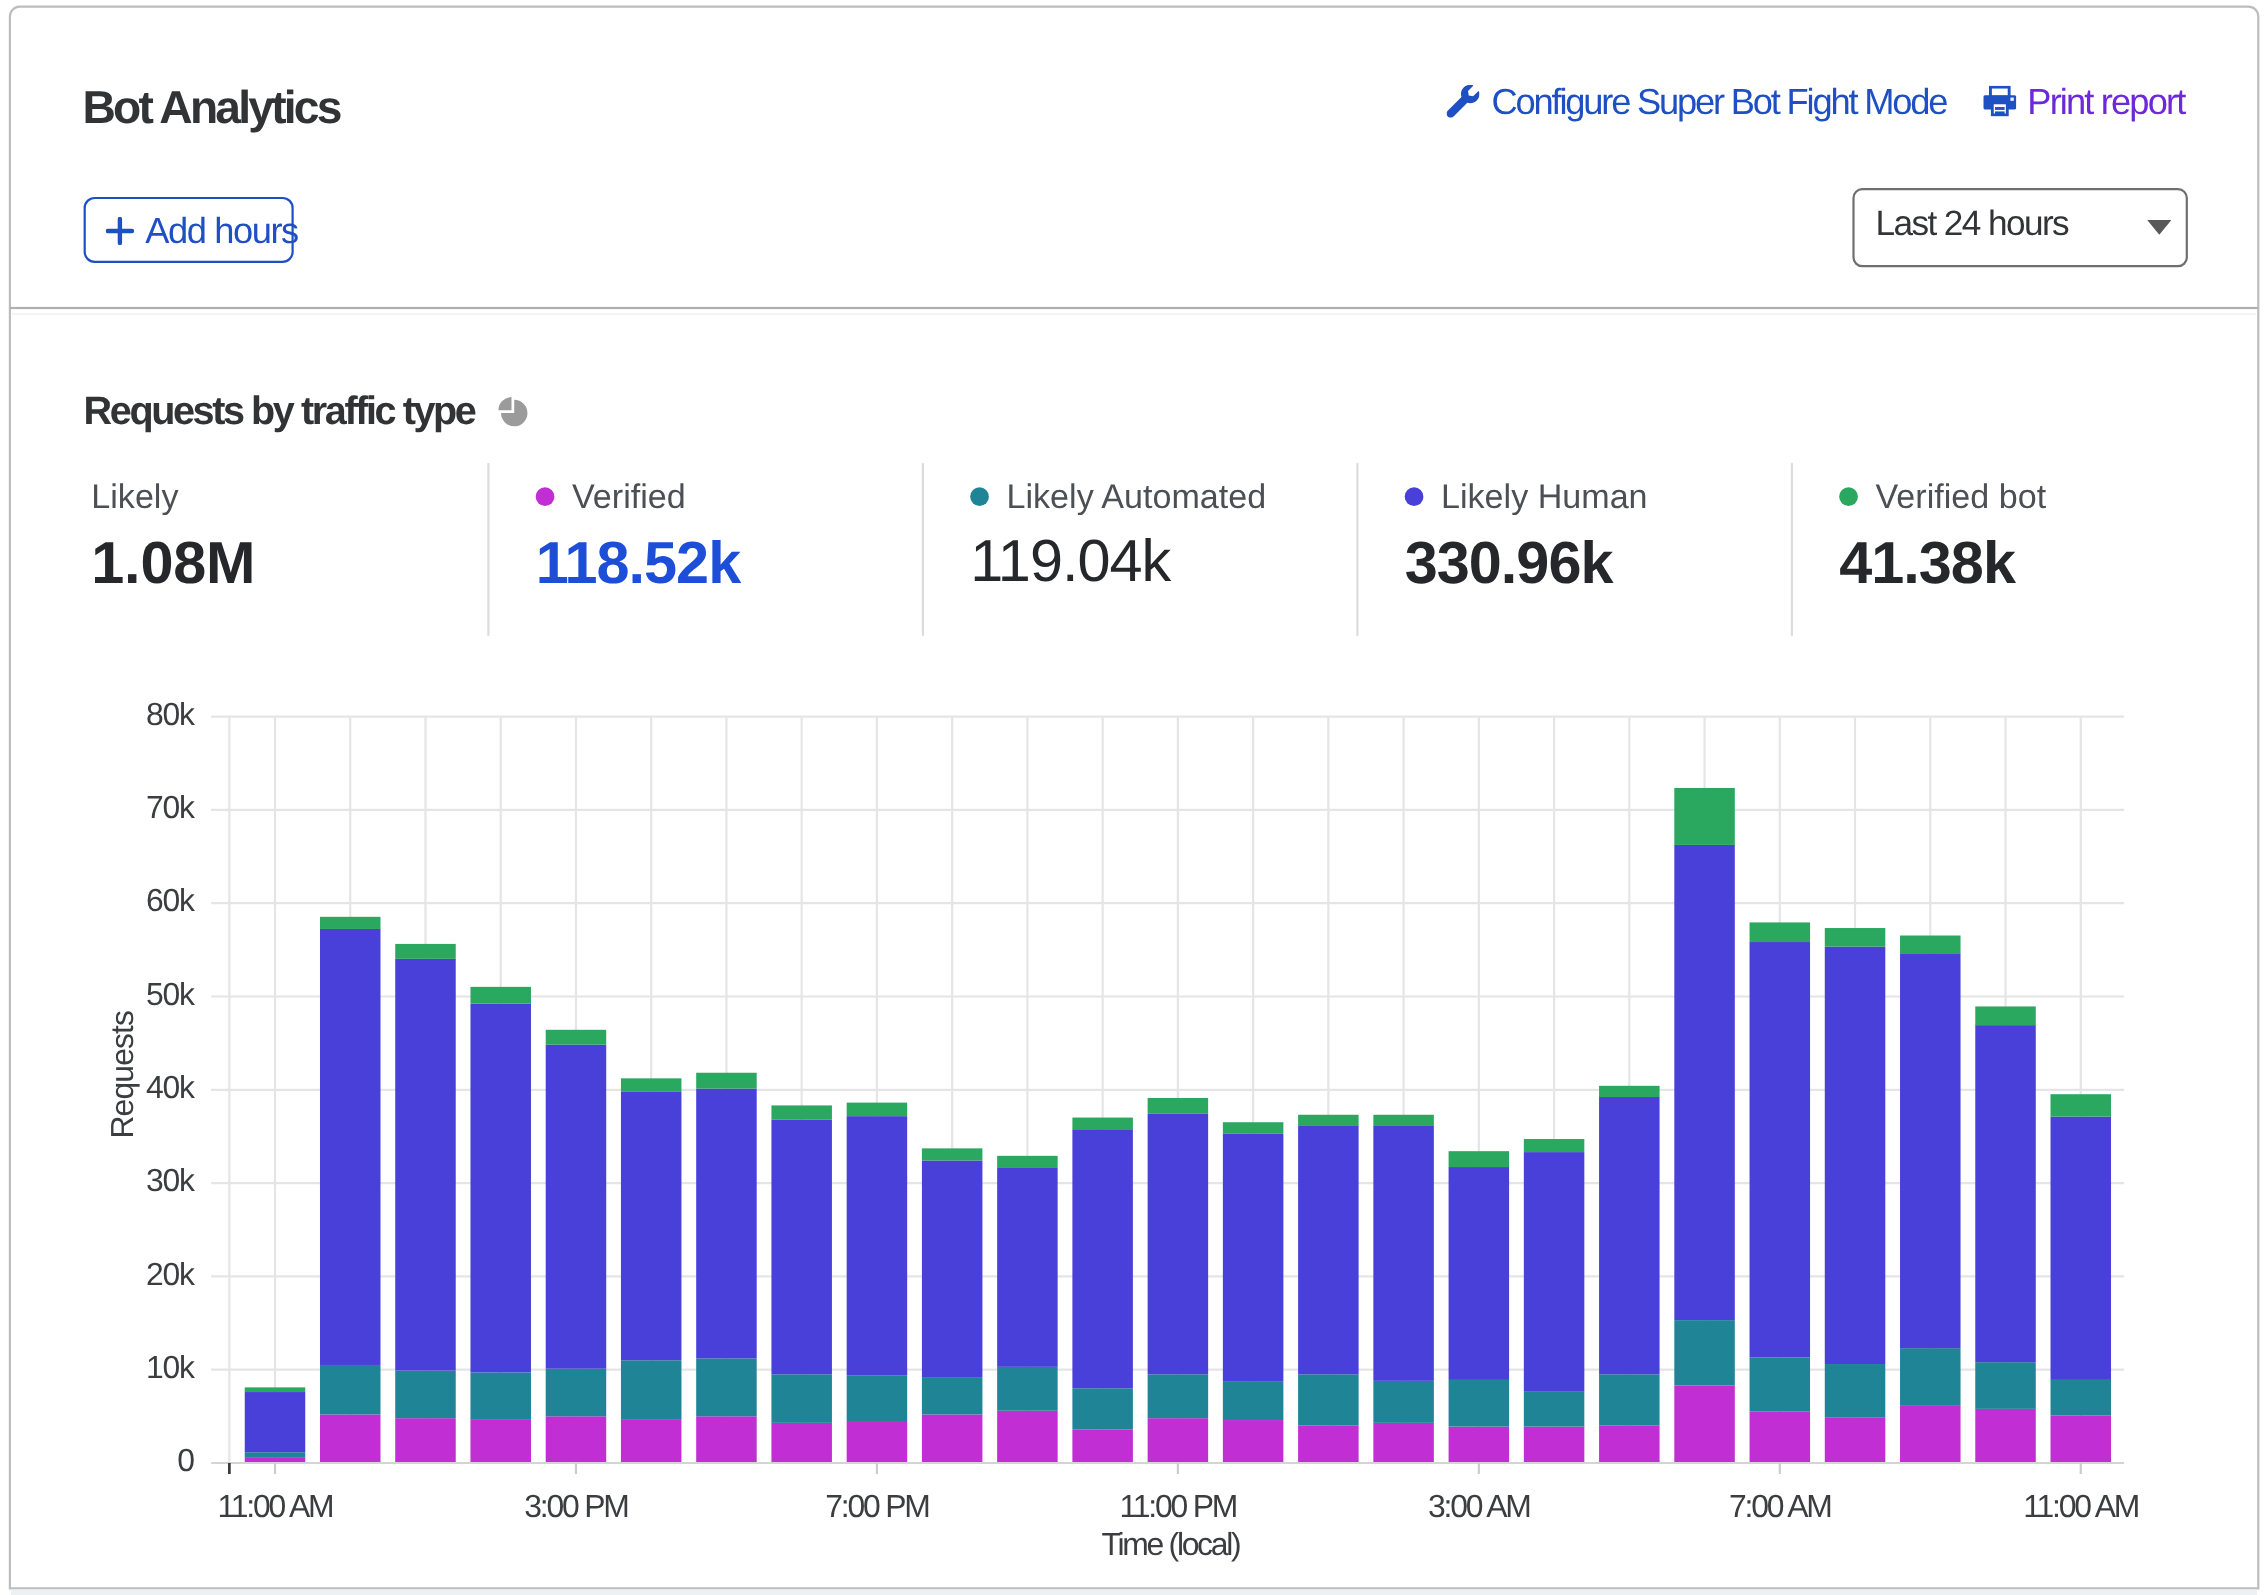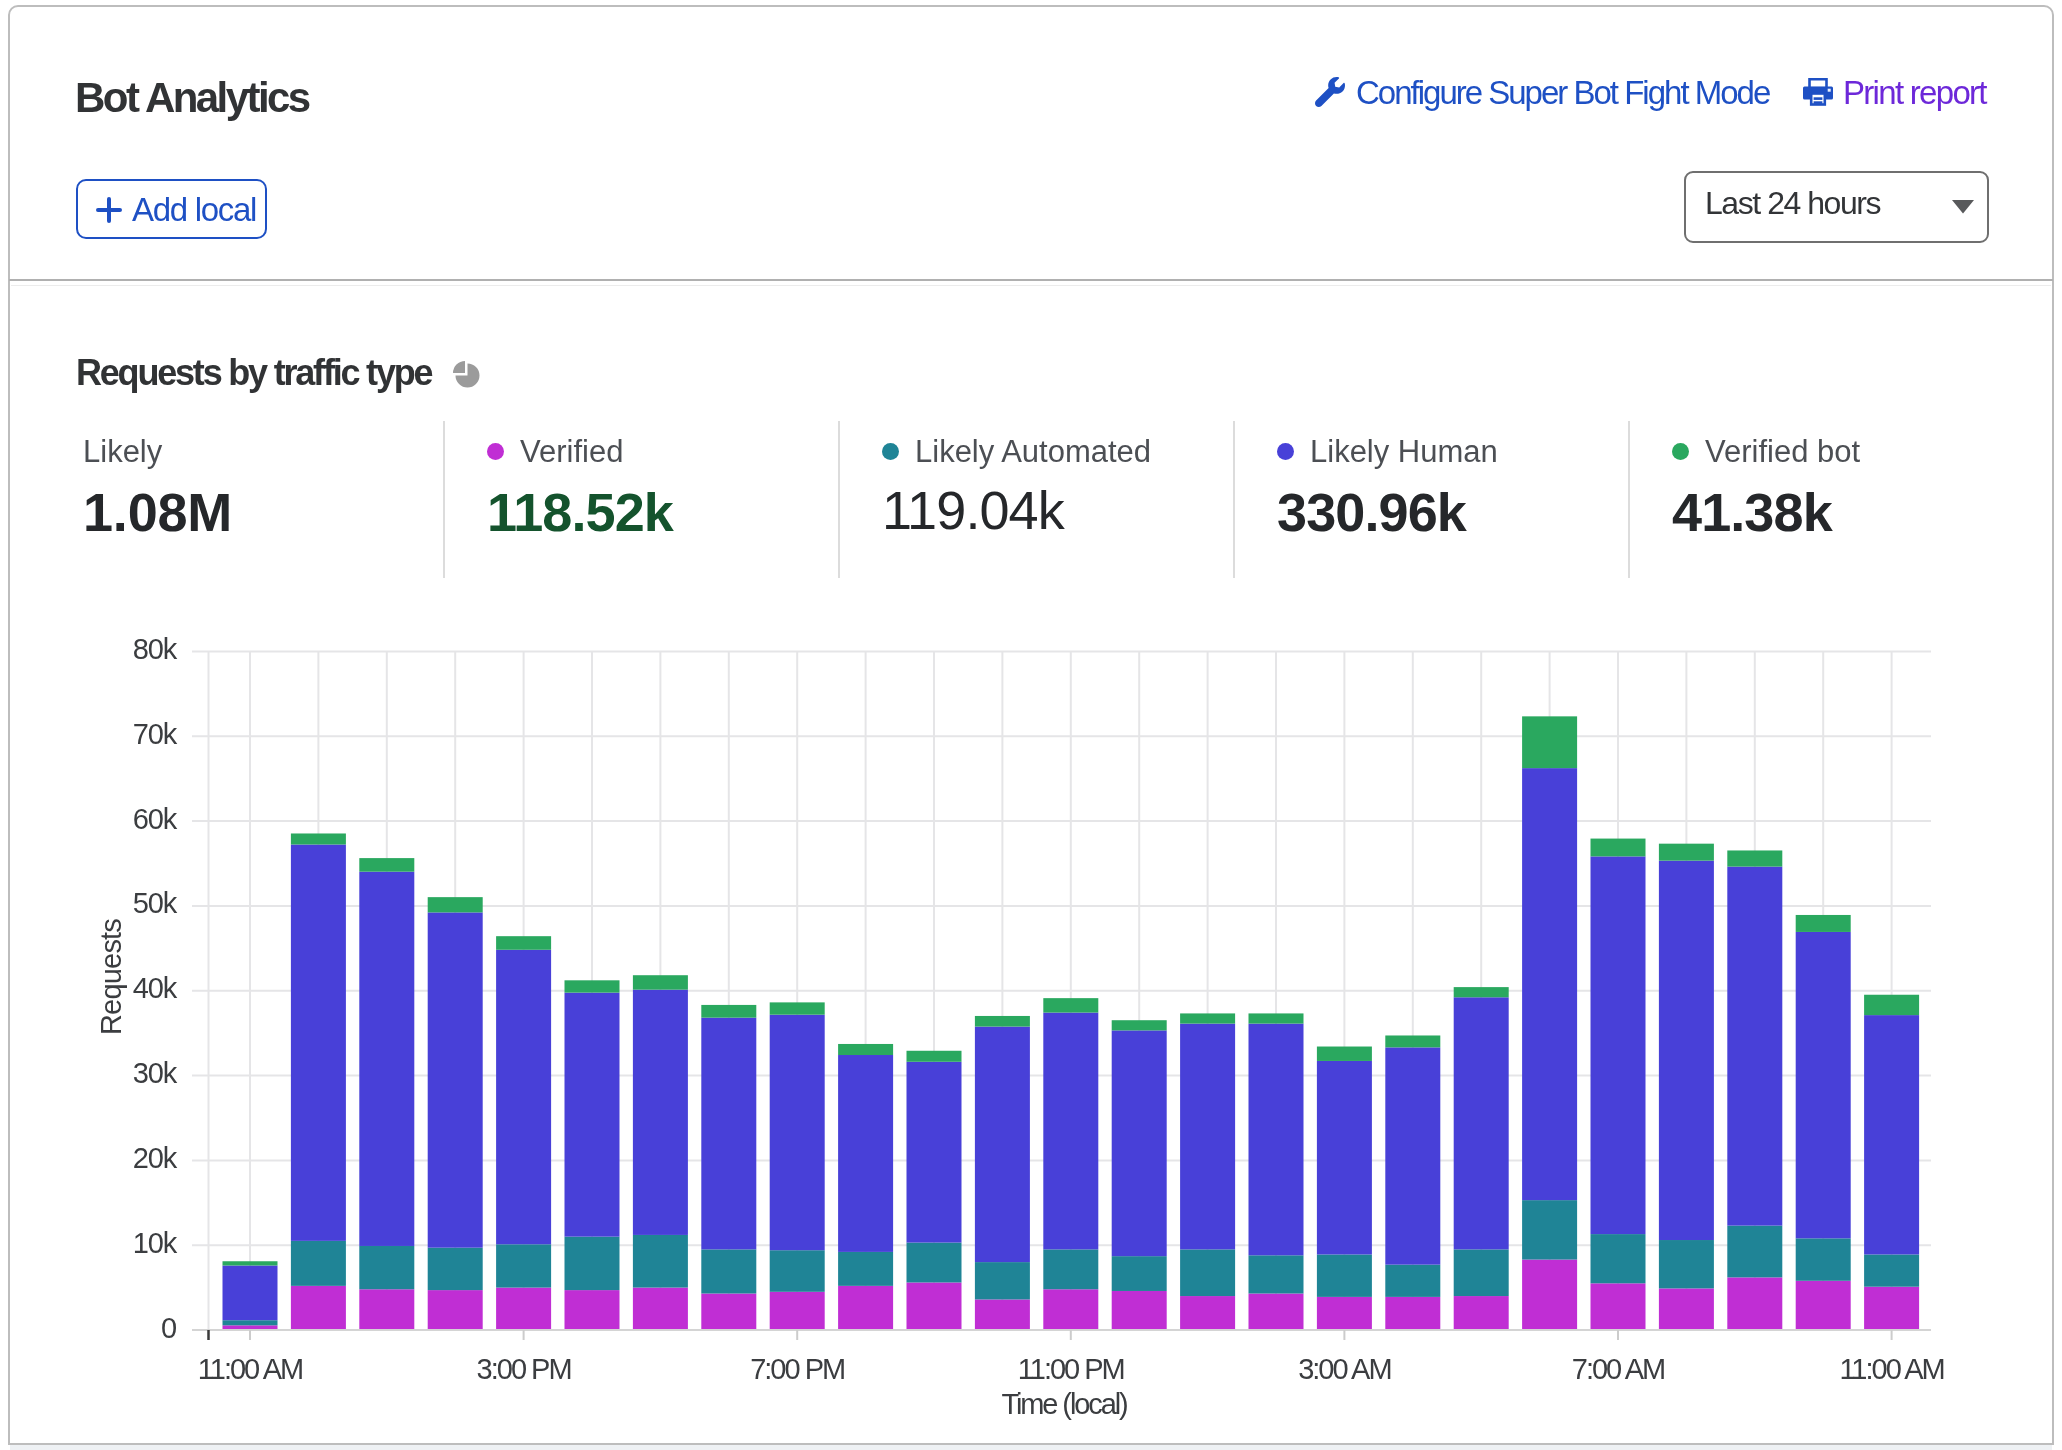--- a/index.html
+++ b/index.html
@@ -20,36 +20,36 @@
 <rect x="24.7" y="10.7" width="3" height="3" fill="#e8f0ff"></rect>
 <rect x="8.2" y="15.5" width="13.6" height="11" fill="#fff" stroke="#1e50c4" stroke-width="2.6"></rect>
 <rect x="10.6" y="19.3" width="8.8" height="2.6" fill="#1e50c4"></rect>
 <rect x="10.6" y="23.3" width="8.8" height="2.6" fill="#1e50c4"></rect>
 </svg>
 <div class="a" style="left:1843px;top:76.1px;font-size:33px;line-height:1;font-weight:400;color:#6d28d9;letter-spacing:-1.7px;white-space:nowrap">Print report</div>
 <div class="a" style="left:76px;top:179px;width:191px;height:60px;border:2px solid #1e50c4;border-radius:10px"></div>
 <svg class="a" style="left:96px;top:197px" width="26" height="26" viewBox="0 0 26 26">
     <path d="M13 2 V24 M2 13 H24" stroke="#1e50c4" stroke-width="4" stroke-linecap="round"></path>
   </svg>
-<div class="a" style="left:132px;top:193.1px;font-size:33px;line-height:1;font-weight:400;color:#1e50c4;letter-spacing:-1.3px;white-space:nowrap">Add local</div>
+<div class="a" style="left:132px;top:193.1px;font-size:33px;line-height:1;font-weight:400;color:#1e50c4;letter-spacing:-1.3px;white-space:nowrap">Add hours</div>
 <div class="a" style="left:1684px;top:171px;width:305px;height:72px;border:2px solid #6f6f6f;border-radius:9px"></div>
 <div class="a" style="left:1705px;top:187.2px;font-size:32px;line-height:1;font-weight:400;color:#323437;letter-spacing:-1.45px;white-space:nowrap">Last 24 hours</div>
 <svg class="a" style="left:1952px;top:200px" width="22" height="14" viewBox="0 0 22 14">
     <polygon points="0,0 22,0 11,13.5" fill="#58595b"></polygon>
   </svg>
 <div class="a" style="left:76px;top:354.8px;font-size:36px;line-height:1;font-weight:700;color:#313335;letter-spacing:-2.2px;white-space:nowrap">Requests by traffic type</div>
 <svg class="a" style="left:453px;top:361px" width="27" height="27" viewBox="0 0 27 27">
 <path fill="#9b9b9b" d="M14.5 14.5 L14.5 2.5 A12 12 0 1 1 2.5 14.5 Z"></path>
 <path fill="#9b9b9b" d="M12 12 L12 0 A12 12 0 0 0 0 12 Z"></path>
 </svg>
 <div class="a" style="left:83px;top:436.4px;font-size:31px;line-height:1;font-weight:400;color:#4c4f54;white-space:nowrap">Likely</div>
 <div class="a" style="left:83px;top:484.7px;font-size:54px;line-height:1;font-weight:700;color:#25272a;letter-spacing:-0.2px;white-space:nowrap">1.08M</div>
 <div class="a" style="left:487px;top:442.5px;width:17px;height:17px;border-radius:50%;background:#c02ed4"></div>
 <div class="a" style="left:520px;top:436.4px;font-size:31px;line-height:1;font-weight:400;color:#4c4f54;white-space:nowrap">Verified</div>
-<div class="a" style="left:487px;top:484.7px;font-size:54px;line-height:1;font-weight:700;color:#14532d;letter-spacing:-0.9px;white-space:nowrap">118.52k</div>
+<div class="a" style="left:487px;top:484.7px;font-size:54px;line-height:1;font-weight:700;color:#1d4ed8;letter-spacing:-0.9px;white-space:nowrap">118.52k</div>
 <div class="a" style="left:882px;top:442.5px;width:17px;height:17px;border-radius:50%;background:#1f8496"></div>
 <div class="a" style="left:915px;top:436.4px;font-size:31px;line-height:1;font-weight:400;color:#4c4f54;white-space:nowrap">Likely Automated</div>
 <div class="a" style="left:882px;top:483px;font-size:54px;line-height:1;font-weight:400;color:#25272a;letter-spacing:-0.9px;white-space:nowrap">119.04k</div>
 <div class="a" style="left:1277px;top:442.5px;width:17px;height:17px;border-radius:50%;background:#4840d8"></div>
 <div class="a" style="left:1310px;top:436.4px;font-size:31px;line-height:1;font-weight:400;color:#4c4f54;white-space:nowrap">Likely Human</div>
 <div class="a" style="left:1277px;top:484.7px;font-size:54px;line-height:1;font-weight:700;color:#25272a;letter-spacing:-0.9px;white-space:nowrap">330.96k</div>
 <div class="a" style="left:1672px;top:442.5px;width:17px;height:17px;border-radius:50%;background:#2aa85f"></div>
 <div class="a" style="left:1705px;top:436.4px;font-size:31px;line-height:1;font-weight:400;color:#4c4f54;white-space:nowrap">Verified bot</div>
 <div class="a" style="left:1672px;top:484.7px;font-size:54px;line-height:1;font-weight:700;color:#25272a;letter-spacing:-0.9px;white-space:nowrap">41.38k</div>
 <div class="a" style="left:443px;top:421px;width:2px;height:157px;background:#dcdcdc"></div>

